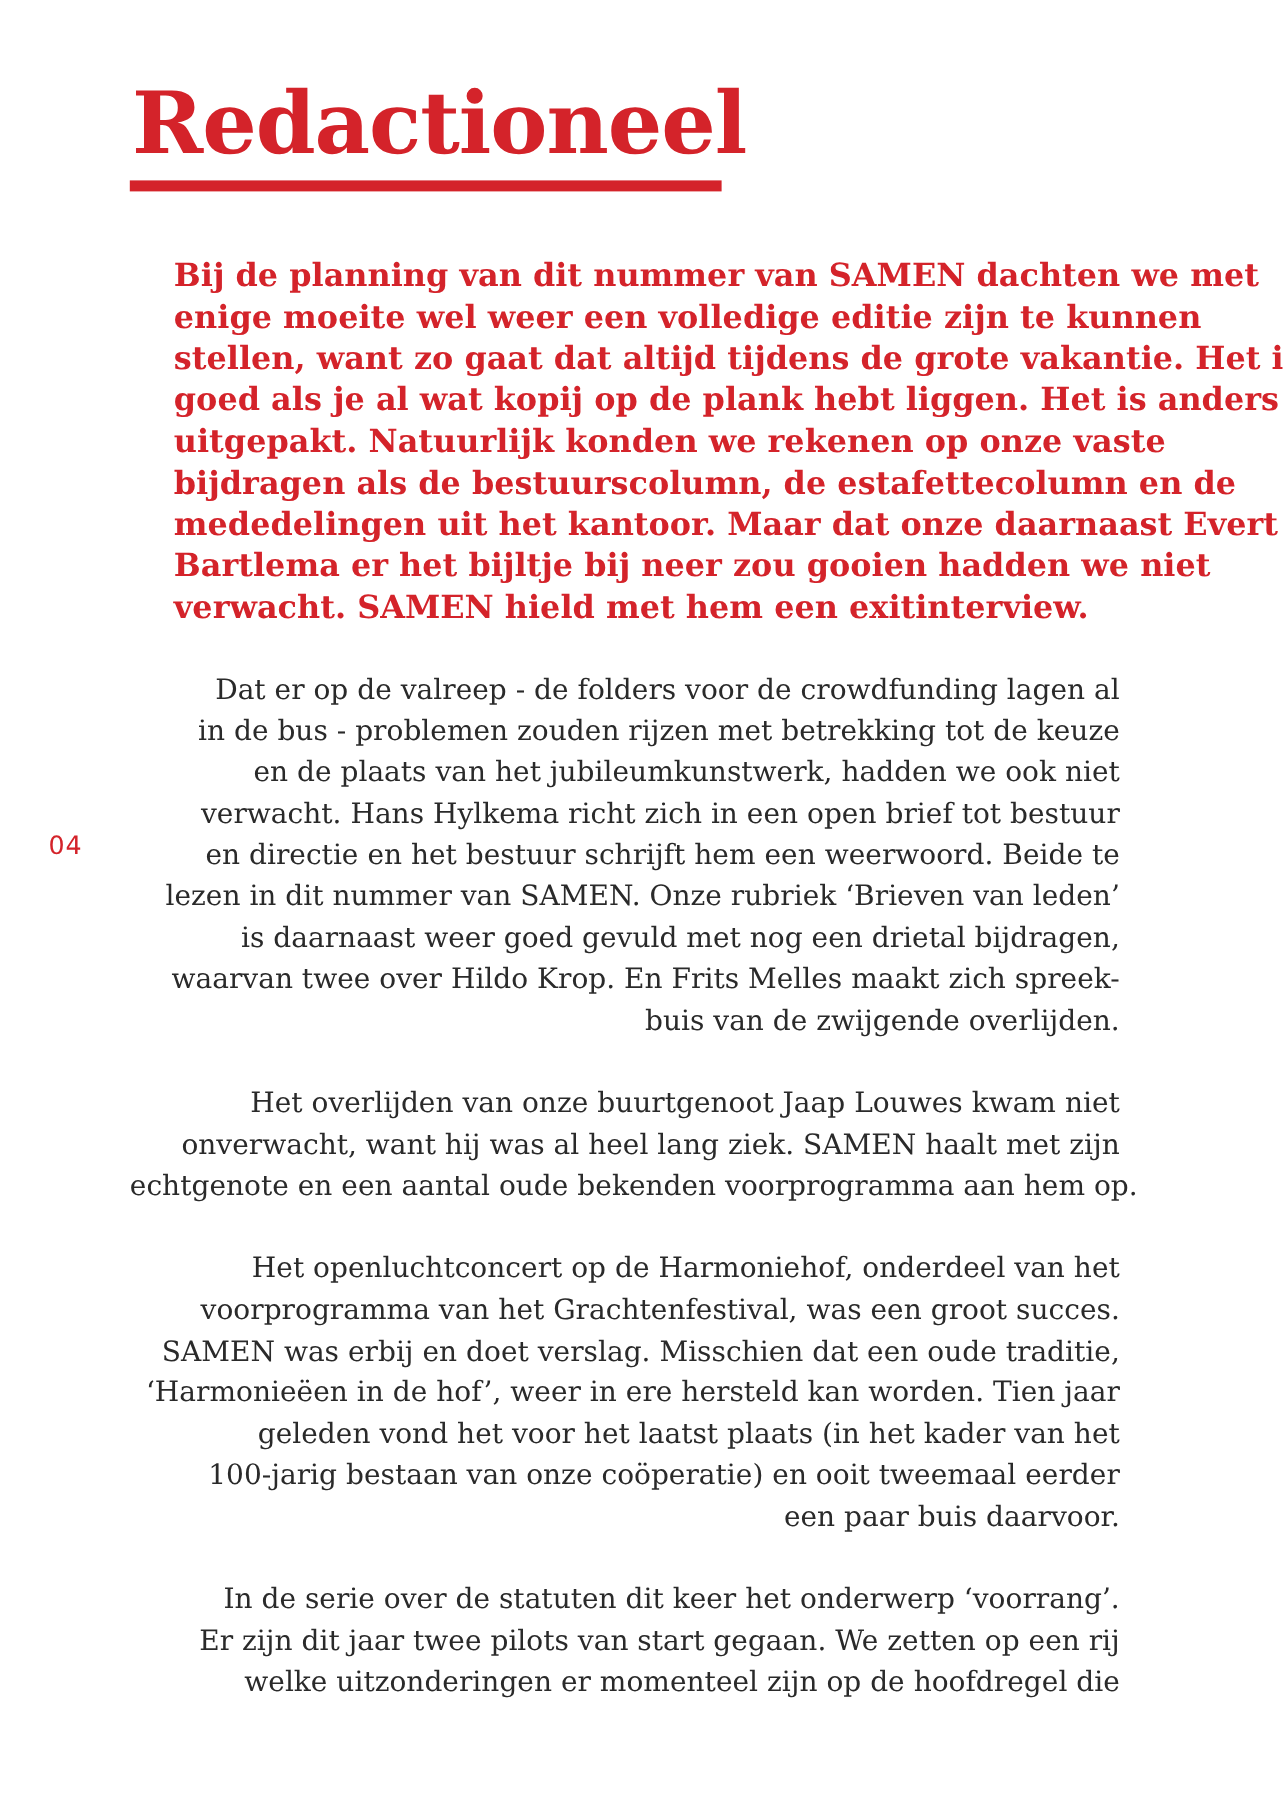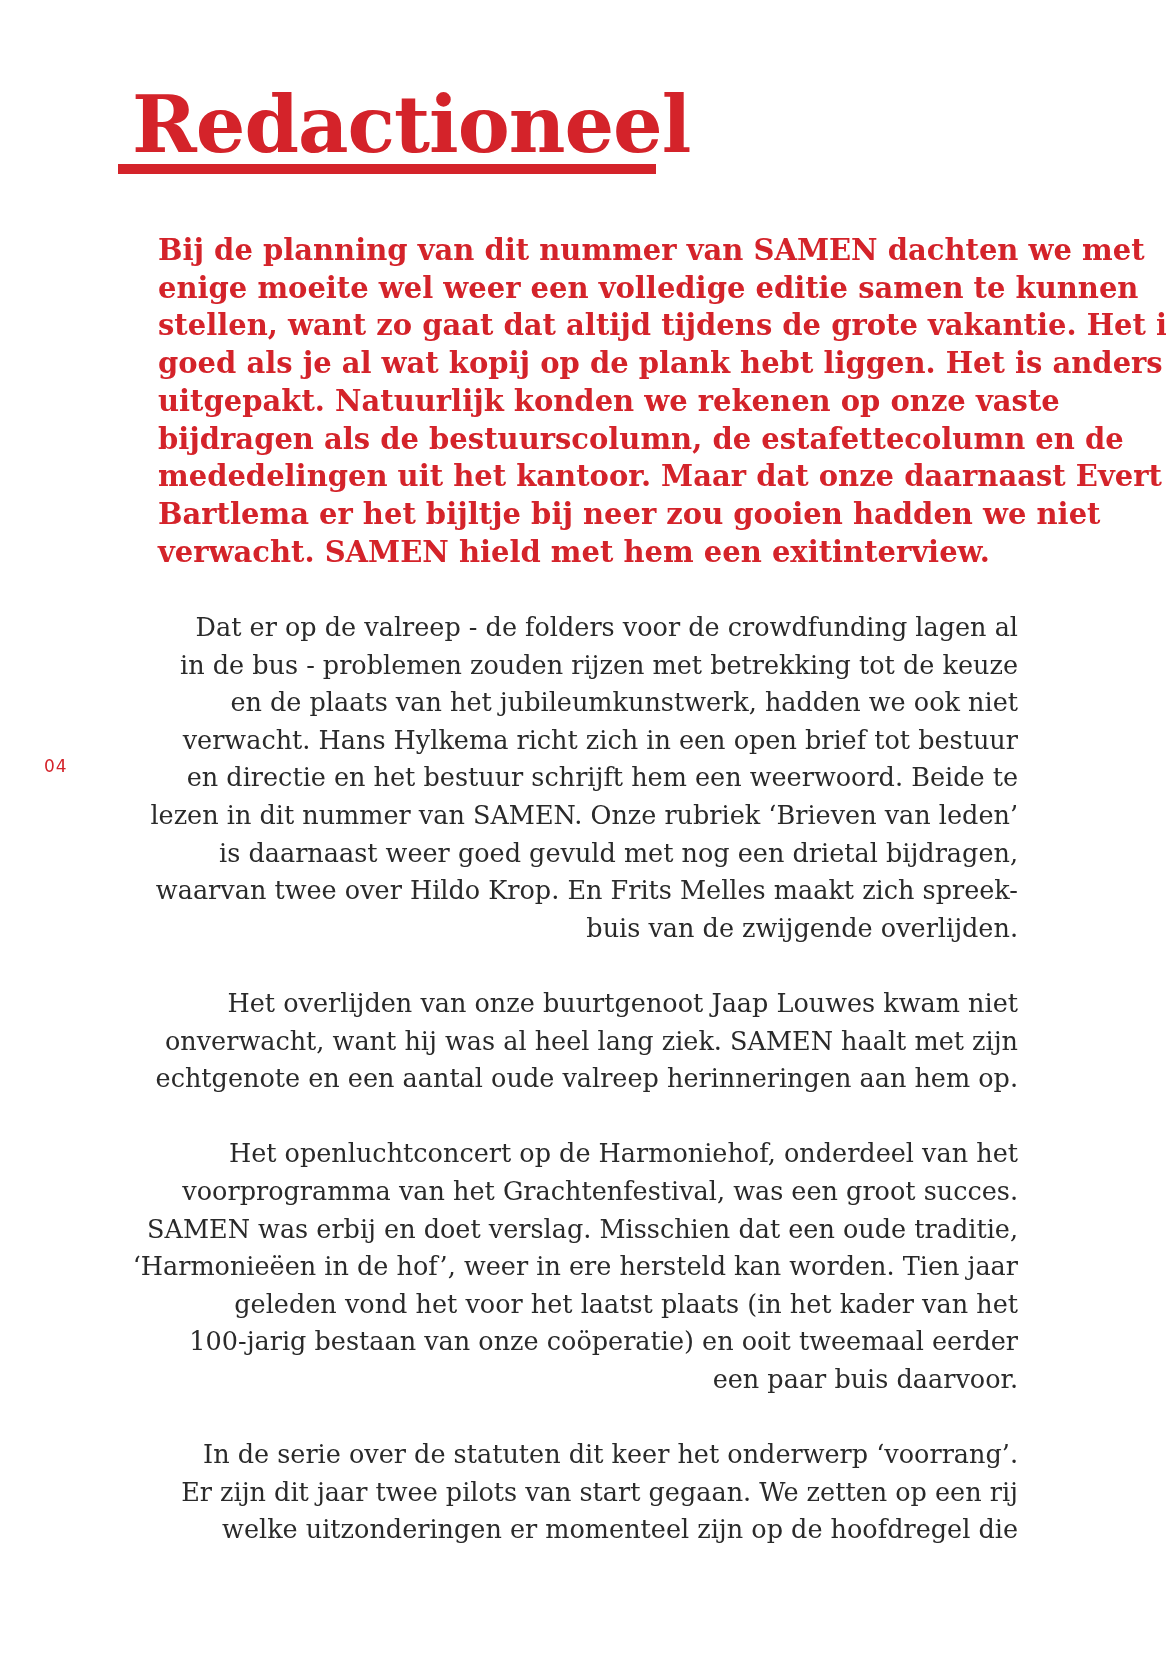--- a/index.html
+++ b/index.html
@@ -11,21 +11,21 @@
       width: 1166px;
       height: 1654px;
       position: relative;
       overflow: hidden;
       font-family: "DejaVu Serif", "Liberation Serif", serif;
     }
     .title {
       position: absolute;
       left: 116px;
       top: 70px;
-      margin: 16px;
+      margin: 4px;
       font-family: "DejaVu Serif", serif;
       font-weight: bold;
       font-size: 78px;
       line-height: 1;
       letter-spacing: -1px;
       color: #d4232a;
       white-space: nowrap;
     }
     .title-underline {
       position: absolute;
@@ -49,21 +49,21 @@
     }
     .intro .ln, .body-text .ln {
       display: block;
       white-space: nowrap;
     }
     .page-number {
       position: absolute;
       left: 44px;
       top: 756px;
       font-family: "DejaVu Sans", sans-serif;
-      font-size: 17px;
+      font-size: 23px;
       color: #d4232a;
       letter-spacing: 1px;
     }
     .body-text {
       position: absolute;
       left: 118px;
       top: 609px;
       width: 900px;
       font-family: "DejaVu Serif", serif;
       font-size: 25.5px;
@@ -76,21 +76,21 @@
     }
   </style>
 </head>
 <body>
 
 <h1 class="title">Redactioneel</h1>
 <div class="title-underline"></div>
 
 <div class="intro">
   <span class="ln">Bij de planning van dit nummer van SAMEN dachten we met</span>
-  <span class="ln">enige moeite wel weer een volledige editie samen te kunnen</span>
+  <span class="ln">enige moeite wel weer een volledige editie zijn te kunnen</span>
   <span class="ln">stellen, want zo gaat dat altijd tijdens de grote vakantie. Het is</span>
   <span class="ln">goed als je al wat kopij op de plank hebt liggen. Het is anders</span>
   <span class="ln">uitgepakt. Natuurlijk konden we rekenen op onze vaste</span>
   <span class="ln">bijdragen als de bestuurscolumn, de estafettecolumn en de</span>
   <span class="ln">mededelingen uit het kantoor. Maar dat onze daarnaast Evert</span>
   <span class="ln">Bartlema er het bijltje bij neer zou gooien hadden we niet</span>
   <span class="ln">verwacht. SAMEN hield met hem een exitinterview.</span>
 </div>
 
 <div class="page-number">04</div>
@@ -103,21 +103,21 @@
     <span class="ln">verwacht. Hans Hylkema richt zich in een open brief tot bestuur</span>
     <span class="ln">en directie en het bestuur schrijft hem een weerwoord. Beide te</span>
     <span class="ln">lezen in dit nummer van SAMEN. Onze rubriek ‘Brieven van leden’</span>
     <span class="ln">is daarnaast weer goed gevuld met nog een drietal bijdragen,</span>
     <span class="ln">waarvan twee over Hildo Krop. En Frits Melles maakt zich spreek-</span>
     <span class="ln">buis van de zwijgende overlijden.</span>
   </p>
   <p>
     <span class="ln">Het overlijden van onze buurtgenoot Jaap Louwes kwam niet</span>
     <span class="ln">onverwacht, want hij was al heel lang ziek. SAMEN haalt met zijn</span>
-    <span class="ln">echtgenote en een aantal oude valreep herinneringen aan hem op.</span>
+    <span class="ln">echtgenote en een aantal oude bekenden voorprogramma aan hem op.</span>
   </p>
   <p>
     <span class="ln">Het openluchtconcert op de Harmoniehof, onderdeel van het</span>
     <span class="ln">voorprogramma van het Grachtenfestival, was een groot succes.</span>
     <span class="ln">SAMEN was erbij en doet verslag. Misschien dat een oude traditie,</span>
     <span class="ln">‘Harmonieëen in de hof’, weer in ere hersteld kan worden. Tien jaar</span>
     <span class="ln">geleden vond het voor het laatst plaats (in het kader van het</span>
     <span class="ln">100-jarig bestaan van onze coöperatie) en ooit tweemaal eerder</span>
     <span class="ln">een paar buis daarvoor.</span>
   </p>

